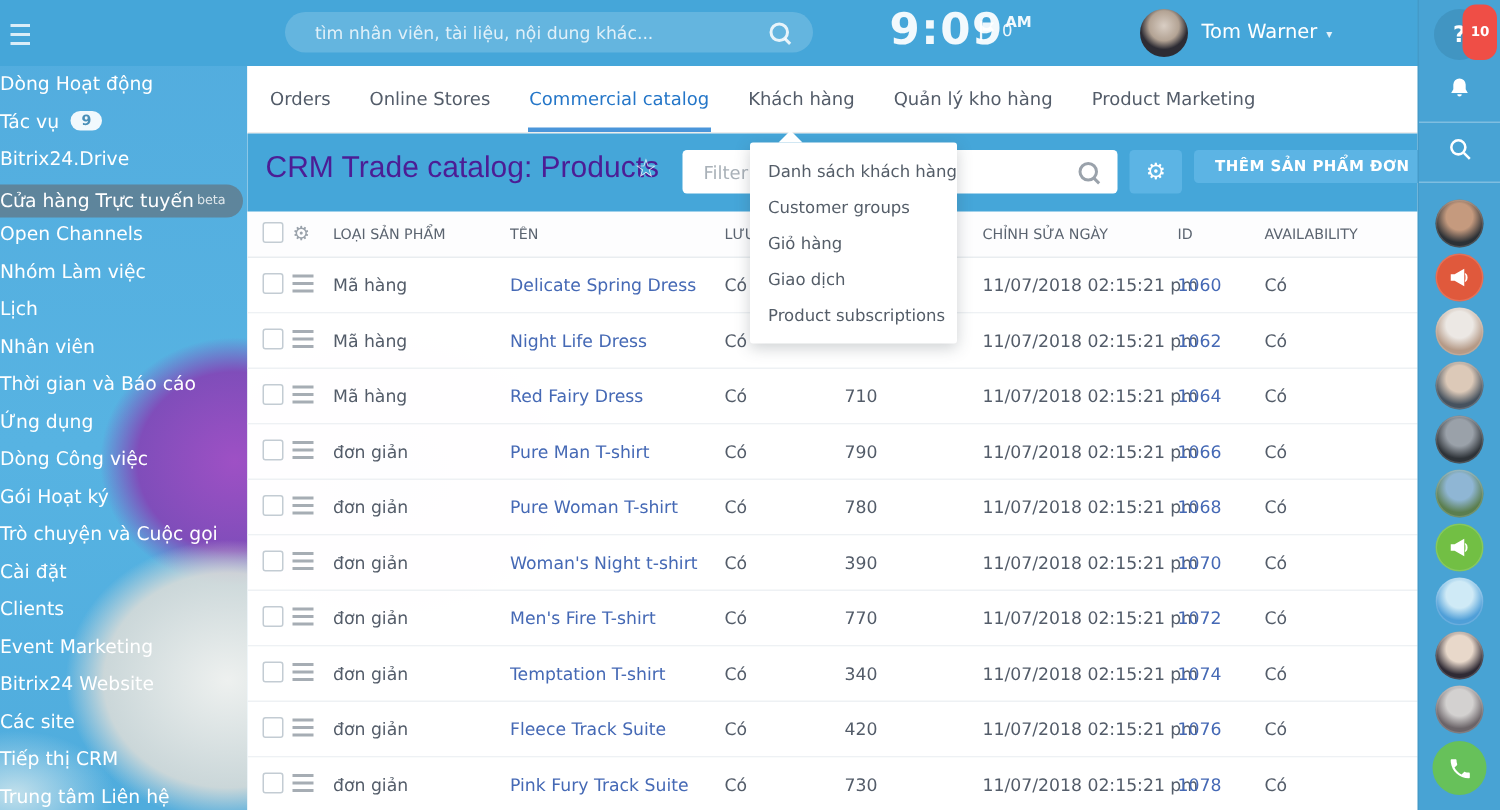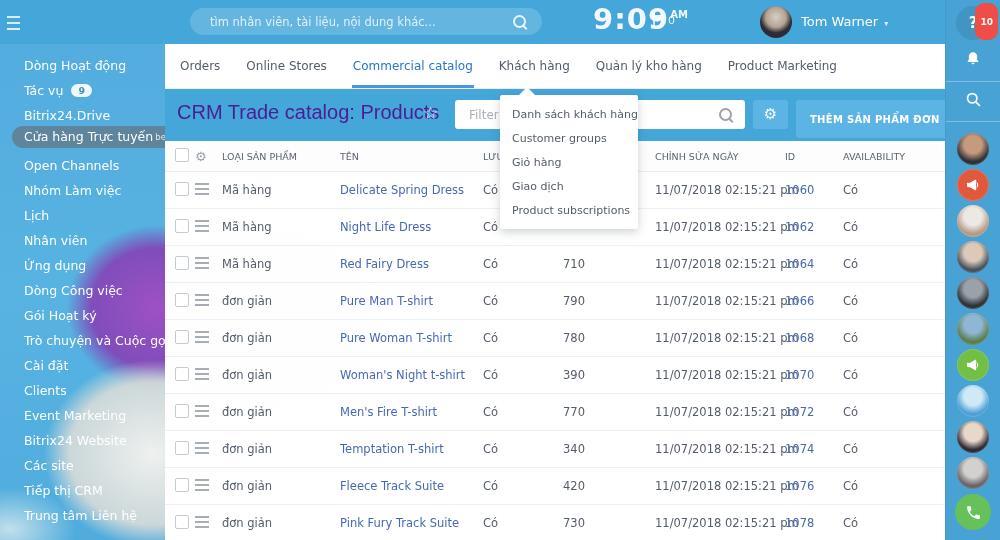--- a/index.html
+++ b/index.html
@@ -6,21 +6,21 @@
   body{width:1000px;height:540px;position:relative;overflow:hidden;
        font-family:"DejaVu Sans","Liberation Sans",sans-serif;background:#fdfdfe;}
   
   .sidebar{position:absolute;left:0;top:0;width:165px;height:540px;
     background:
       radial-gradient(150px 130px at 92% 84%, rgba(246,244,240,.95) 0%, rgba(224,222,216,.85) 55%, rgba(224,222,216,0) 72%),
       radial-gradient(125px 115px at 95% 57%, rgba(164,72,194,.92) 0%, rgba(138,52,176,.8) 52%, rgba(138,52,176,0) 72%),
       radial-gradient(95px 60px at 6% 98%, rgba(214,233,238,.85) 0%, rgba(214,233,238,0) 70%),
       linear-gradient(180deg,#52acde 0%,#57b3e2 55%,#4facdd 100%);}
   .side-menu{padding-top:48px;}
-  .side-item{height:25px;display:flex;align-items:flex-end;padding-left:24px;cursor:pointer;}
+  .side-item{height:25px;display:flex;align-items:flex-start;cursor:pointer;}
   .side-item .pill{display:flex;align-items:center;color:#fff;font-size:12.5px;white-space:nowrap;}
   .side-item.active .pill{background:rgba(96,126,143,.85);border-radius:14px;padding:3px 12px 4px;margin-left:-12px;}
   .side-badge{margin-left:8px;background:rgba(255,255,255,.92);color:#4a90b8;border-radius:9px;
     padding:1px 7px;font-size:9.5px;font-weight:bold;}
   .beta{font-size:8.5px;opacity:.8;margin-left:2px;}
   
   .topbar{position:absolute;left:0;top:0;width:1000px;height:44px;background:#45a6d9;z-index:2;}
   .burger-top{position:absolute;left:7px;top:16px;width:13px;height:10px;cursor:pointer;
     border-top:2px solid rgba(255,255,255,.8);border-bottom:2px solid rgba(255,255,255,.8);
     background:linear-gradient(rgba(255,255,255,.8),rgba(255,255,255,.8)) center/13px 2px no-repeat;}
@@ -63,21 +63,21 @@
   .fav-star{position:absolute;left:258px;top:14px;color:rgba(255,255,255,.85);font-size:17px;cursor:pointer;}
   .filter-box{position:absolute;left:290px;top:11px;width:290px;height:29px;background:#fff;border-radius:3px;
     display:flex;align-items:center;}
   .filter-box input{flex:1;border:none;outline:none;background:transparent;font-size:12px;color:#535c69;
     padding:0 6px 0 14px;font-family:inherit;}
   .filter-box input::placeholder{color:#a9b1b8;}
   .lens.gray{border-color:#9aa2ab;margin-right:13px;}
   .lens.gray::after{background:#9aa2ab;}
   .gear-btn{position:absolute;left:588px;top:11px;width:35px;height:29px;background:#5cb4e4;border-radius:3px;
     color:#fff;font-size:15px;text-align:center;line-height:29px;cursor:pointer;}
-  .add-btn{position:absolute;left:631px;top:11px;height:38px;background:#5cb4e4;border-radius:3px;
+  .add-btn{position:absolute;left:631px;top:11px;height:22px;background:#5cb4e4;border-radius:3px;
     display:flex;align-items:center;cursor:pointer;}
   .add-btn .lbl{padding:0 14px;color:#fff;font-size:10px;font-weight:bold;letter-spacing:.3px;white-space:nowrap;}
   .add-btn .split{width:23px;align-self:stretch;display:flex;align-items:center;justify-content:center;
     border-left:1px solid rgba(255,255,255,.35);color:#fff;font-size:8px;}
   
   .grid-head{height:30px;display:flex;align-items:center;background:rgba(253,253,254,.97);
     border-bottom:1px solid #e9edf0;font-size:9.5px;color:#5b6470;}
   .grid-row{height:36px;display:flex;align-items:center;background:rgba(255,255,255,.9);
     border-bottom:1px solid #eef1f4;font-size:11.5px;color:#535c69;}
   .c-check{margin-left:10px;width:16px;}
@@ -158,20 +158,25 @@
           <span>Lịch</span>
         </span>
       </div>
       <div class="side-item">
         <span class="pill">
           <span>Nhân viên</span>
         </span>
       </div>
       <div class="side-item">
         <span class="pill">
+          <span>Thời gian và Báo cáo</span>
+        </span>
+      </div>
+      <div class="side-item">
+        <span class="pill">
           <span>Ứng dụng</span>
         </span>
       </div>
       <div class="side-item">
         <span class="pill">
           <span>Dòng Công việc</span>
         </span>
       </div>
       <div class="side-item">
         <span class="pill">

